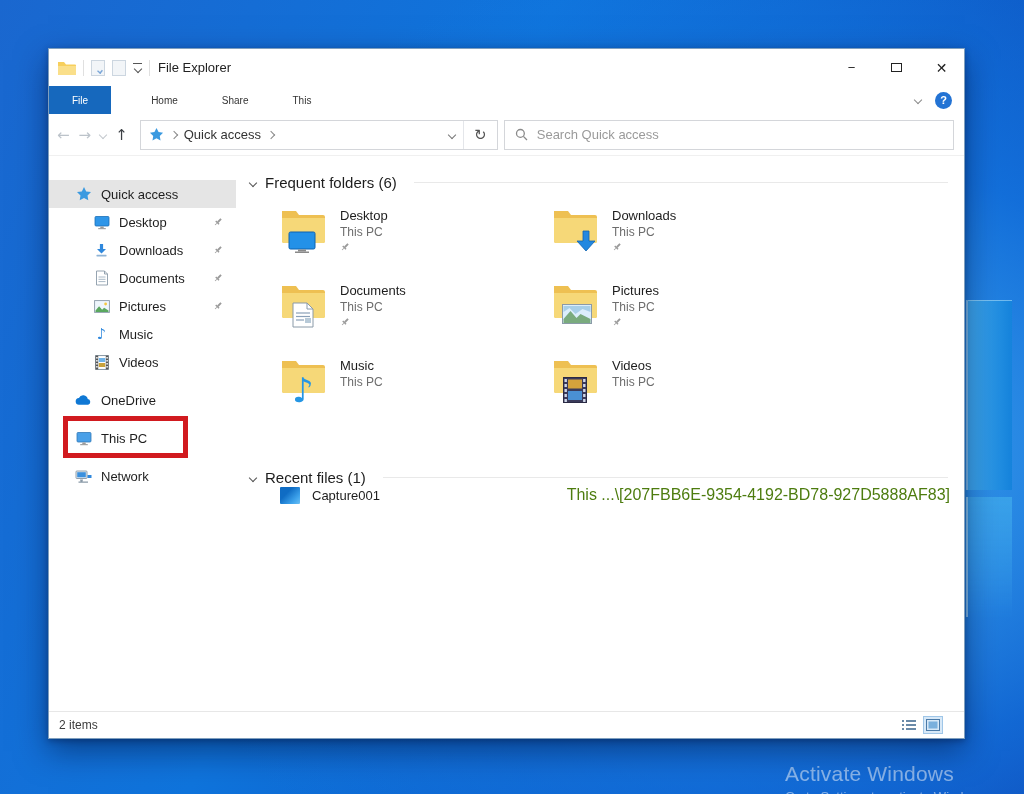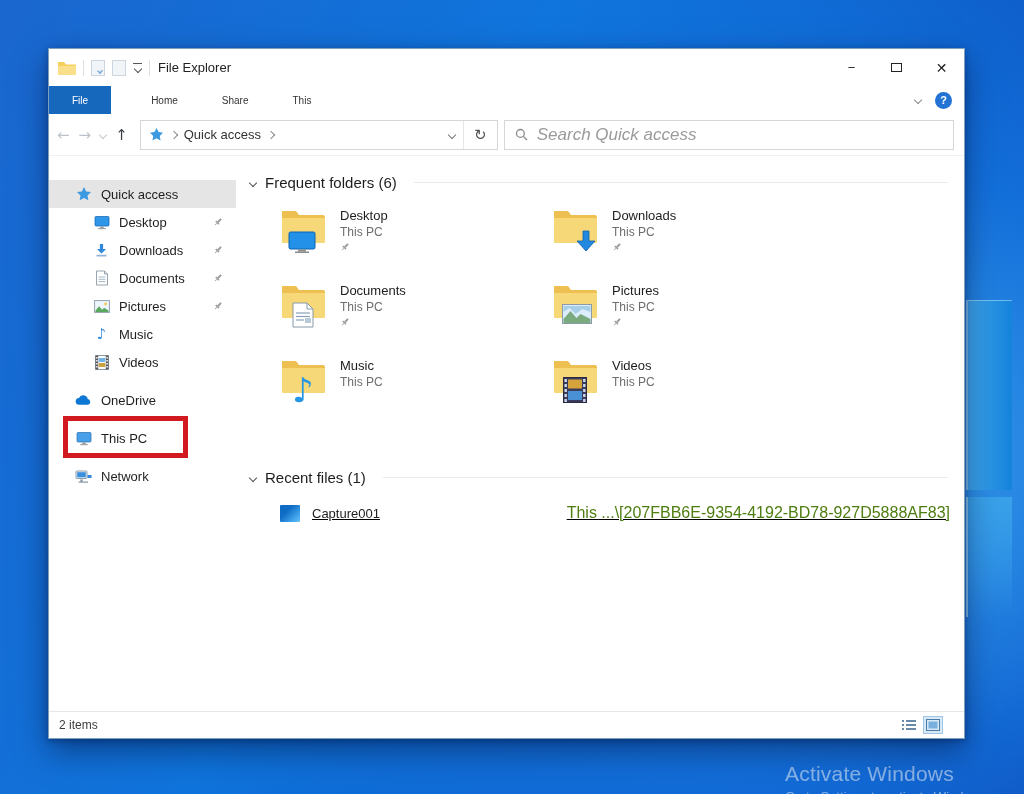--- a/index.html
+++ b/index.html
@@ -64,21 +64,21 @@
   .nav-arrow.disabled { color:#bcc3ca; }
   .nav-arrow.enabled { color:#3b3f44; }
   .nav-drop { color:#c3c8cd; }
   .address-wrap { display:flex; height:30px; width:358px; border:1px solid #d4d6da; }
   .address-box { flex:1; display:flex; align-items:center; gap:7px; padding:0 8px; font-size:13px; color:#333; }
   .address-box .crumb-sep { color:#888; }
   .address-box .addr-chev { margin-left:auto; color:#777; }
   .refresh-btn { width:34px; border-left:1px solid #e4e6ea; display:flex; align-items:center; justify-content:center;
     color:#555; font-size:15px; font-family:"DejaVu Sans", sans-serif; }
   .search-box { flex:1; height:30px; border:1px solid #d4d6da; display:flex; align-items:center; gap:9px; padding:0 10px; }
-  .search-box .ph { font-size:17px; color:#9a9a9a;font-style:italic; }
+  .search-box .ph { font-size:13px; color:#9a9a9a; }
 
   
   .main { flex:1; display:flex; min-height:0; }
   .sidebar { width:187px; padding-top:24px; position:relative; flex:0 0 auto; }
   .side-item { height:28px; display:flex; align-items:center; font-size:13px; color:#1e1e1e; padding-left:26px; }
   .side-item.child { padding-left:44px; }
   .side-item.gap { margin-top:10px; }
   .side-item.selected { background:#e5e5e5; }
   .side-item .icon { width:17px; height:17px; margin-right:9px; display:flex; align-items:center; justify-content:center; flex:0 0 auto; }
   .side-item .pin { margin-left:auto; margin-right:13px; }
@@ -92,21 +92,21 @@
   .sec-head .chev { color:#555; margin-left:2px; }
   .sec-head .rule { flex:1; height:1px; background:#e9e9e9; margin-left:8px; margin-right:4px; }
   .tiles { margin-top:16px; margin-left:32px; display:grid; grid-template-columns:272px 272px; row-gap:6px; }
   .tile { display:flex; align-items:flex-start; gap:12px; height:69px; }
   .folder-wrap { position:relative; width:48px; height:44px; flex:0 0 auto; }
   .tile-text { padding-top:1px; }
   .tile-name { font-size:13px; color:#1d1d1d; }
   .tile-loc  { font-size:12px; color:#6d6d6d; margin-top:2px; }
   .tile-pin  { margin-top:3px; }
   .recent-head { margin-top:43px; }
-  .file-row { margin-top:18px; margin-left:32px; display:flex; align-items:center; padding-right:2px;text-decoration:underline; }
+  .file-row { margin-left:32px; display:flex; align-items:center; padding-right:2px; }
   .file-icon { width:20px; height:17px; border-radius:1px;
     background:linear-gradient(135deg,#0f6cc4 35%, #3ea3ec 75%, #6cc0f5); flex:0 0 auto; }
   .file-name { font-size:13px; color:#1d1d1d; margin-left:12px; }
   .file-path { margin-left:auto; font-size:16px; color:#4d7c0f; }
 
   
   .statusbar { height:27px; border-top:1px solid #e7e7e7; display:flex; align-items:center; padding:0 10px; flex:0 0 auto; }
   .status-text { font-size:12px; color:#3c3c3c; }
   .view-btns { margin-left:auto; display:flex; gap:6px; padding-right:12px; }
   .view-btn { width:18px; height:16px; display:flex; align-items:center; justify-content:center; }

